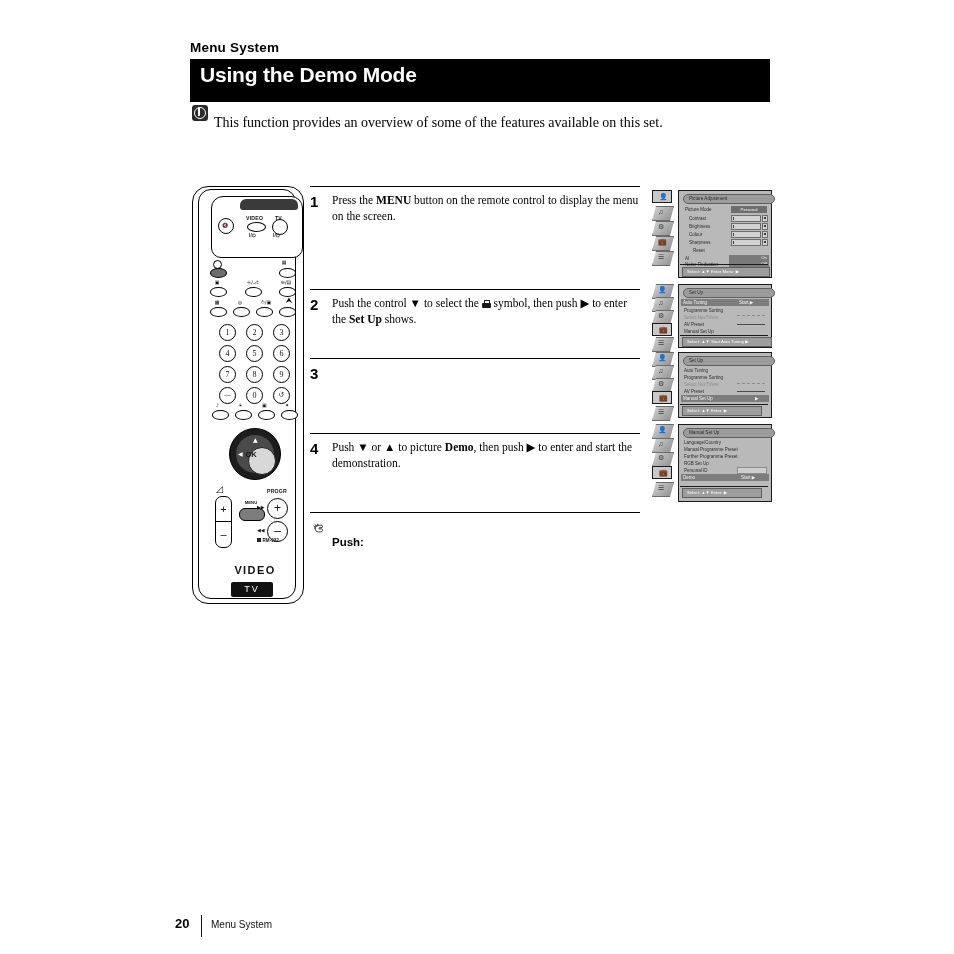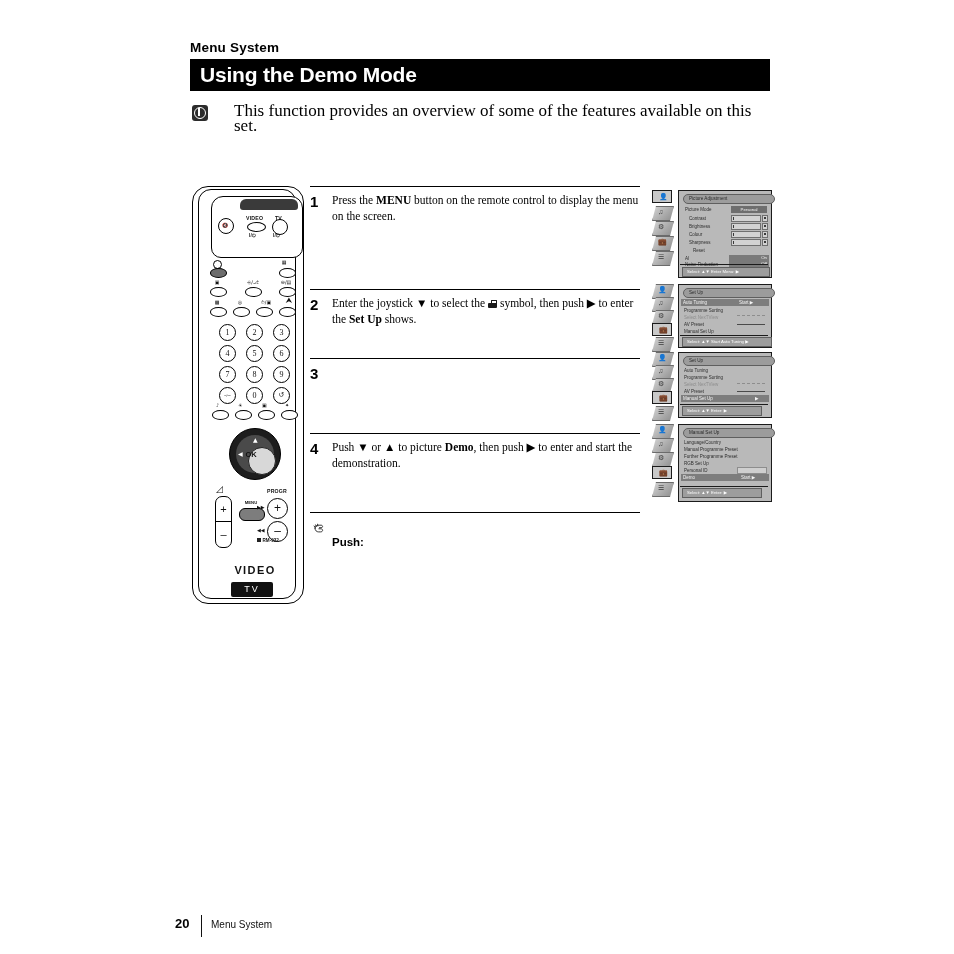--- a/index.html
+++ b/index.html
@@ -10,21 +10,21 @@
   }
   .page{position:absolute;left:0;top:0;width:954px;height:954px;}
 
   
   .kicker{
     position:absolute;left:190px;top:40px;
     font-family:"Liberation Sans", sans-serif;
     font-weight:bold;font-size:13.5px;letter-spacing:0.2px;color:#000;
   }
   .titlebar{
-    position:absolute;left:190px;top:59px;width:580px;height:32px;
+    position:absolute;left:190px;top:59px;width:580px;height:43px;
     background:#000;
   }
   .titlebar .t{
     position:absolute;left:10px;top:4px;
     font-family:"Liberation Sans", sans-serif;
     font-weight:bold;font-size:21px;color:#fff;letter-spacing:-0.2px;
   }
 
   
   .intro{position:absolute;left:190px;top:103px;width:580px;height:22px;}
@@ -36,21 +36,21 @@
     position:absolute;left:2px;top:2px;width:10px;height:10px;
     border:1.2px solid #fff;border-radius:50%;
   }
   .icon-info .ii{
     position:absolute;left:6.4px;top:4px;width:1.4px;height:7px;background:#fff;
   }
   .icon-info .dot{
     position:absolute;left:6.4px;top:2.6px;width:1.4px;height:1.4px;background:#fff;
   }
   .intro .txt{
-    position:absolute;left:24px;top:0px;font-size:17px;line-height:15px;margin-left:20px;
+    position:absolute;left:24px;top:12px;font-size:14px;line-height:15px;
   }
 
   
   .remote-wrap{position:absolute;left:190px;top:186px;width:115px;height:418px;}
   .remote-outline{
     position:absolute;left:2px;top:0;width:110px;height:416px;
     border:1.4px solid #000;border-radius:16px;background:#fff;
   }
   .remote-body{
     position:absolute;left:8px;top:3px;width:96px;height:408px;
@@ -370,21 +370,21 @@
 
   <div class="steps">
 
     <div class="step" style="height:96px;">
       <div class="n">1</div>
       <div class="body"><span>Press the </span><span class="bold">MENU</span><span> button on the remote control to display the menu on the screen.</span></div>
     </div>
 
     <div class="step" style="height:62px;">
       <div class="n">2</div>
-      <div class="body"><span>Enter the joystick ▼ to select the </span><span class="setup-sym"><span class="hd"></span><span class="bx"></span></span><span> symbol, then push ▶ to enter the </span><span class="bold">Set Up</span><span> shows.</span></div>
+      <div class="body"><span>Push the control ▼ to select the </span><span class="setup-sym"><span class="hd"></span><span class="bx"></span></span><span> symbol, then push ▶ to enter the </span><span class="bold">Set Up</span><span> shows.</span></div>
     </div>
 
     <div class="step" style="height:68px;">
       <div class="n">3</div>
     </div>
 
     <div class="step" style="height:72px;">
       <div class="n">4</div>
       <div class="body"><span>Push ▼ or ▲ to picture </span><span class="bold">Demo</span><span>, then push ▶ to enter and start the demonstration.</span></div>
     </div>

